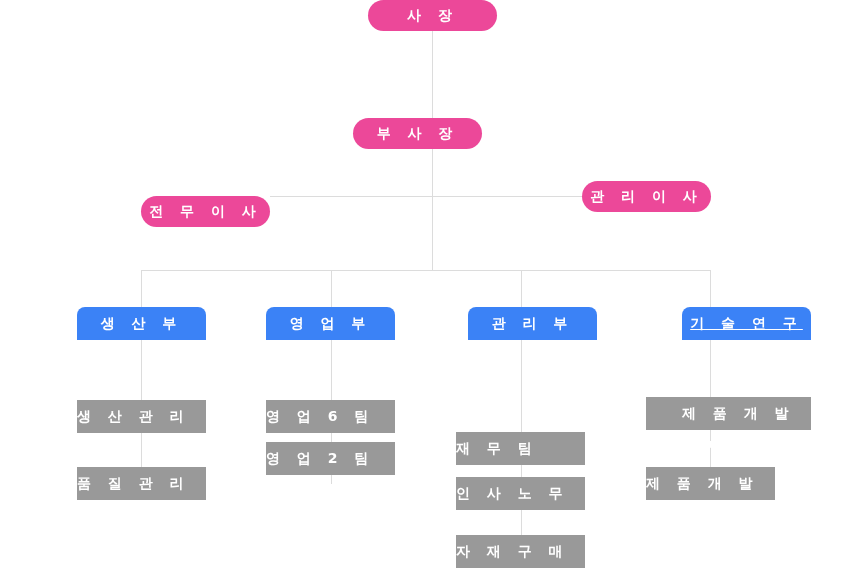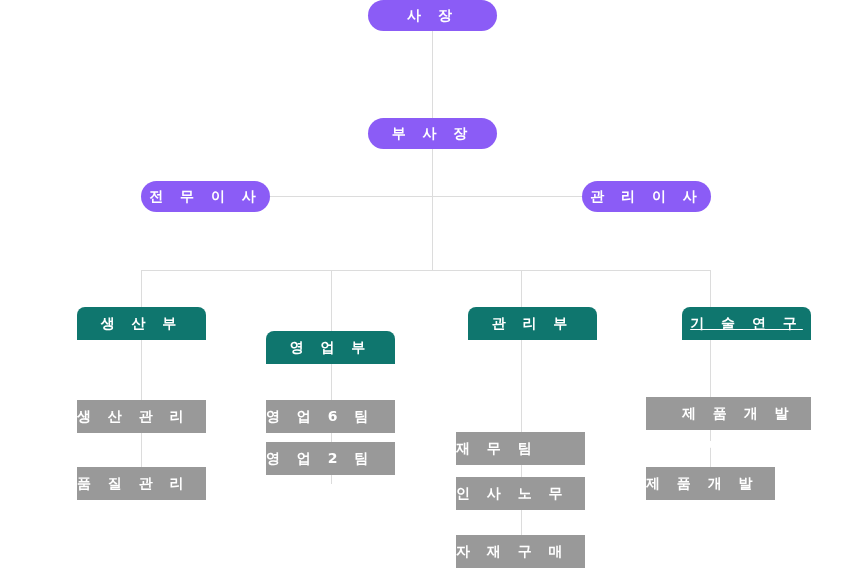--- a/index.html
+++ b/index.html
@@ -1,39 +1,39 @@
 <!DOCTYPE html>
 <html><head>
 <meta charset="utf-8">
 <style>
   html,body{margin:0;padding:0;background:#fff;}
   body{width:851px;height:568px;position:relative;overflow:hidden;font-family:"DejaVu Sans",sans-serif;}
   .line{position:absolute;background:#dcdcdc;}
-  .pill{position:absolute;height:31px;border-radius:16px;background:#8b5cf6;color:#fff;font-weight:bold;font-size:14px;line-height:31px;text-align:center;letter-spacing:6px;}
-  .dept{position:absolute;width:129px;height:33px;border-radius:8px 8px 0 0;background:#0f766e;color:#fff;font-weight:bold;font-size:14px;line-height:33px;text-align:center;letter-spacing:6px;}
+  .pill{position:absolute;height:31px;border-radius:16px;background:#ec4899;color:#fff;font-weight:bold;font-size:14px;line-height:31px;text-align:center;letter-spacing:6px;}
+  .dept{position:absolute;width:129px;height:33px;border-radius:8px 8px 0 0;background:#3b82f6;color:#fff;font-weight:bold;font-size:14px;line-height:33px;text-align:center;letter-spacing:6px;}
   .team{position:absolute;width:129px;height:33px;background:#999999;color:#fff;font-weight:bold;font-size:14px;line-height:33px;text-align:left;letter-spacing:6px;}
 </style>
 </head>
 <body>
 
 <div class="line" style="left:432px;top:31px;width:1px;height:240px;"></div>
 <div class="line" style="left:270px;top:196px;width:312px;height:1px;"></div>
 <div class="line" style="left:141px;top:270px;width:570px;height:1px;"></div>
 <div class="line" style="left:141px;top:270px;width:1px;height:214px;"></div>
 <div class="line" style="left:331px;top:270px;width:1px;height:214px;"></div>
 <div class="line" style="left:521px;top:270px;width:1px;height:282px;"></div>
 <div class="line" style="left:710px;top:270px;width:1px;height:214px;"></div>
 
 <div class="pill" style="left:368px;top:0px;width:129px;">사 장</div>
-<div class="pill" style="left:368px;top:118px;width:129px;">부 사 장</div>
-<div class="pill" style="left:141px;top:181px;width:129px;">전 무 이 사</div>
+<div class="pill" style="left:353px;top:118px;width:129px;">부 사 장</div>
+<div class="pill" style="left:141px;top:196px;width:129px;">전 무 이 사</div>
 <div class="pill" style="left:582px;top:181px;width:129px;text-align:center;">관 리 이 사</div>
 
 <div class="dept" style="left:77px;top:307px;">생 산 부</div>
-<div class="dept" style="left:266px;top:307px;margin-top:24px;">영 업 부</div>
+<div class="dept" style="left:266px;top:307px;">영 업 부</div>
 <div class="dept" style="left:468px;top:307px;">관 리 부</div>
 <div class="dept" style="left:682px;top:307px;text-decoration:underline;">기 술 연 구 소</div>
 
 <div class="team" style="left:77px;top:400px;">생 산 관 리 팀</div>
 <div class="team" style="left:77px;top:467px;">품 질 관 리 팀</div>
 <div class="team" style="left:266px;top:400px;">영 업 6 팀</div>
 <div class="team" style="left:266px;top:442px;">영 업 2 팀</div>
 <div class="team" style="left:456px;top:400px;margin-top:32px;">재 무 팀</div>
 <div class="team" style="left:456px;top:477px;">인 사 노 무 팀</div>
 <div class="team" style="left:456px;top:535px;">자 재 구 매 팀</div>

